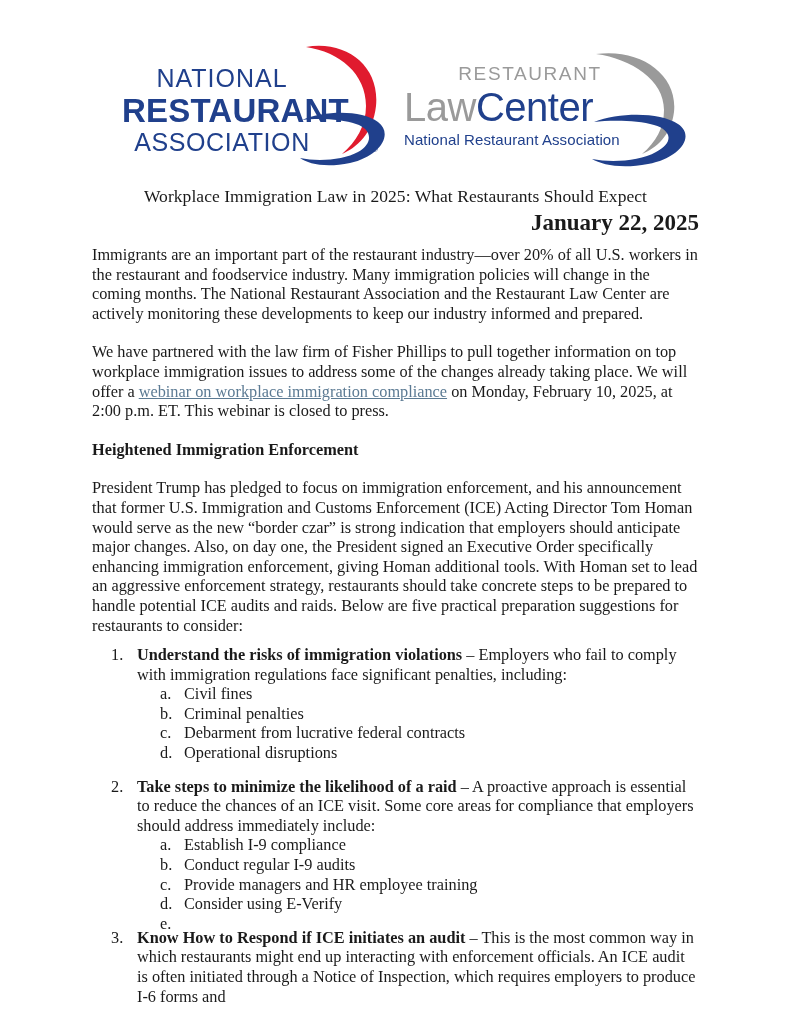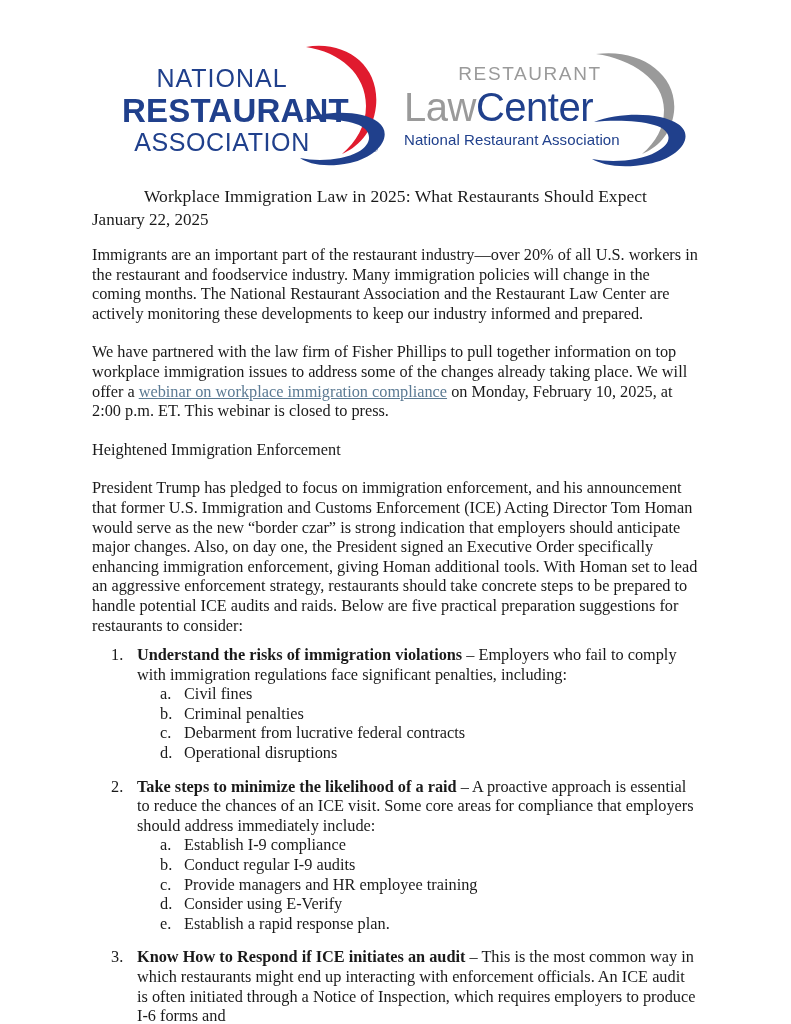--- a/index.html
+++ b/index.html
@@ -141,44 +141,44 @@
     text-align: center;
     font-size: 17.5px;
     font-weight: 400;
     letter-spacing: 0.05px;
   }
   .doc-date {
     position: absolute;
     left: 92px;
     top: 210px;
     width: 607px;
-    text-align: left;
-    font-size: 17px;
-    font-weight: 400;
+    text-align: right;
+    font-size: 23px;
+    font-weight: 700;
   }
 
   .content {
     position: absolute;
     left: 92px;
     top: 245px;
     width: 607px;
     font-size: 16.3px;
     line-height: 19.6px;
   }
 
   p.para {
     margin: 0 0 19px 0;
     text-align: left;
   }
   p.para.tight { margin-bottom: 0; }
 
   h2.section-heading {
     margin: 0 0 19px 0;
     font-size: 16.3px;
-    font-weight: 400;
+    font-weight: 700;
     line-height: 19.6px;
   }
 
   a.inline-link {
     color: #5b7a93;
     text-decoration: underline;
   }
 
   
   ol.main-list {
@@ -279,21 +279,21 @@
       </li>
 
       <li>
         <span class="marker">2.</span>
         <span class="li-body"><span class="li-lead">Take steps to minimize the likelihood of a raid</span><span> – A proactive approach is essential to reduce the chances of an ICE visit. Some core areas for compliance that employers should address immediately include:</span></span>
         <ol class="sub-list">
           <li><span class="marker">a.</span><span>Establish I-9 compliance</span></li>
           <li><span class="marker">b.</span><span>Conduct regular I-9 audits</span></li>
           <li><span class="marker">c.</span><span>Provide managers and HR employee training</span></li>
           <li><span class="marker">d.</span><span>Consider using E-Verify</span></li>
-          <li><span class="marker">e.</span><span>Establish a rapid response plan.</span></li>
+          <li><span class="marker">e.</span></li>
         </ol>
       </li>
 
       <li>
         <span class="marker">3.</span>
         <span class="li-body"><span class="li-lead">Know How to Respond if ICE initiates an audit</span><span> – This is the most common way in which restaurants might end up interacting with enforcement officials. An ICE audit is often initiated through a Notice of Inspection, which requires employers to produce I-6 forms and</span></span>
       </li>
 
     </ol>
 

